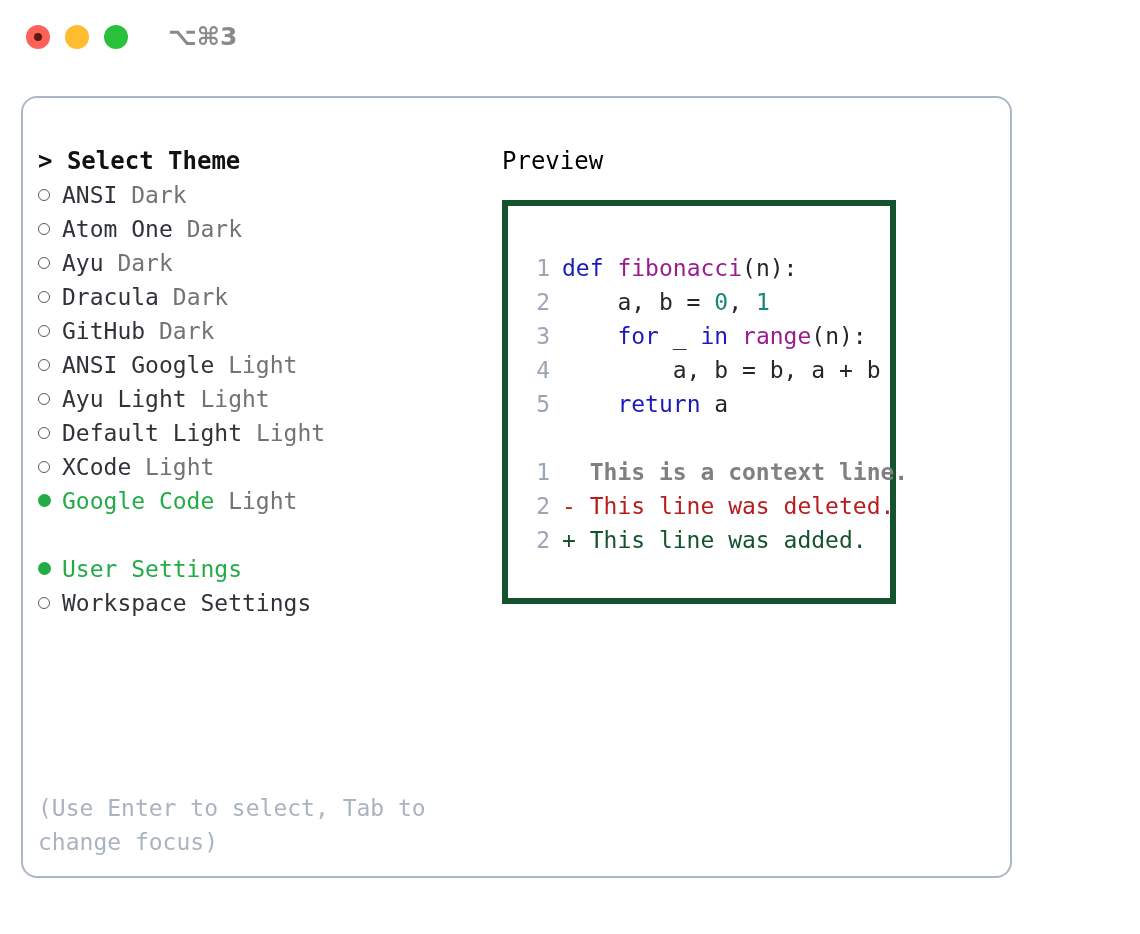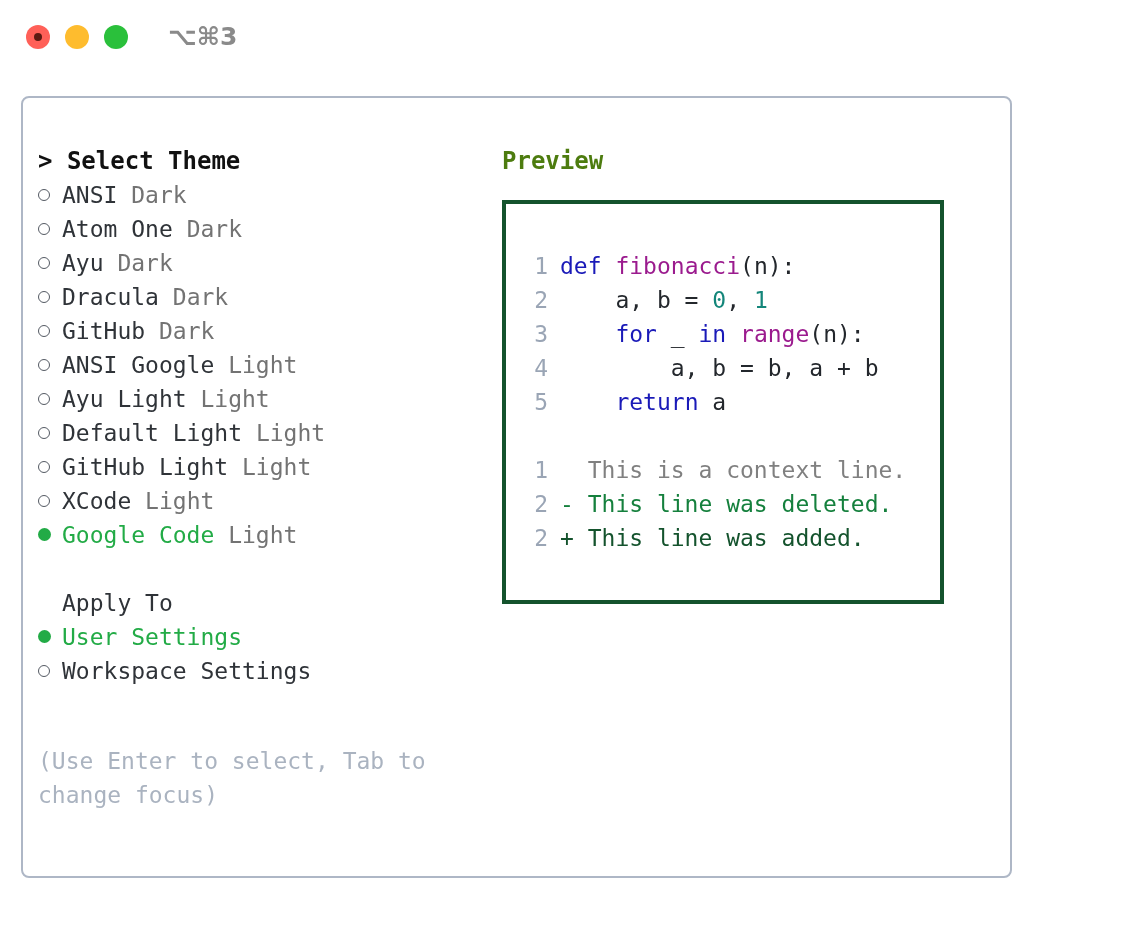--- a/index.html
+++ b/index.html
@@ -69,21 +69,21 @@
   }
 
   
   .panel {
     position: absolute;
     left: 21px;
     top: 96px;
     width: 991px;
     height: 782px;
     border: 2px solid #aeb7c6;
-    border-radius: 8px;
+    border-radius: 16px;
     box-sizing: border-box;
     background: #ffffff;
   }
 
   .columns {
     position: absolute;
     left: 0; top: 0;
     width: 100%; height: 100%;
   }
 
@@ -143,45 +143,45 @@
     font-size: 23px;
     line-height: 34px;
     color: #2f3338;
     white-space: pre;
     padding-left: 24px;
   }
 
   .hint {
     position: absolute;
     left: 15px;
-    top: 646px;
+    top: 693px;
     width: 420px;
     font-size: 23px;
     line-height: 34px;
     color: #aab3c0;
   }
 
   
   .right-col {
     position: absolute;
     left: 479px;
     top: 46px;
     width: 500px;
   }
   .preview-title {
     font-size: 24px;
-    font-weight: bold;
-    color: #4d7c0f;
+    font-weight: normal;
+    color: #000000;
     line-height: 34px;
   }
   .code-box {
     margin-top: 22px;
-    width: 442px;
+    width: 394px;
     height: 404px;
-    border: 4px solid #14532d;
+    border: 6px solid #14532d;
     box-sizing: border-box;
     background: #ffffff;
     position: relative;
   }
   .code-inner {
     position: absolute;
     left: 16px;
     top: 45px;
     right: 8px;
   }
@@ -194,22 +194,22 @@
     display: inline-block;
     width: 26px;
     text-align: right;
     color: #9aa5b5;
   }
   .gap { display: inline-block; width: 12px; }
   .kw  { color: #1a1ab8; }
   .fn  { color: #9b1b8e; }
   .num { color: #14867a; }
   .pl  { color: #23272c; }
-  .ctx { color: #808080; }
-  .del { color: #15803d; }
+  .ctx { color: #808080; font-weight: bold; }
+  .del { color: #b91c1c; }
   .add { color: #14532d; }
   .blank-line { height: 34px; }
 </style>
 </head>
 <body>
 
 <div class="window">
 
   <div class="titlebar">
     <div class="lights">
@@ -227,26 +227,24 @@
         <div class="header-row">&gt; Select Theme</div>
         <div id="theme-list">
             <div class="opt-row"><span class="bullet hollow"></span><span class="name">ANSI </span><span class="variant">Dark</span></div>
             <div class="opt-row"><span class="bullet hollow"></span><span class="name">Atom One </span><span class="variant">Dark</span></div>
             <div class="opt-row"><span class="bullet hollow"></span><span class="name">Ayu </span><span class="variant">Dark</span></div>
             <div class="opt-row"><span class="bullet hollow"></span><span class="name">Dracula </span><span class="variant">Dark</span></div>
             <div class="opt-row"><span class="bullet hollow"></span><span class="name">GitHub </span><span class="variant">Dark</span></div>
             <div class="opt-row"><span class="bullet hollow"></span><span class="name">ANSI Google </span><span class="variant">Light</span></div>
             <div class="opt-row"><span class="bullet hollow"></span><span class="name">Ayu Light </span><span class="variant">Light</span></div>
             <div class="opt-row"><span class="bullet hollow"></span><span class="name">Default Light </span><span class="variant">Light</span></div>
-            <div class="opt-row"><span class="bullet hollow"></span><span class="name">GitHub Light </span><span class="variant">Light</span></div>
             <div class="opt-row"><span class="bullet hollow"></span><span class="name">XCode </span><span class="variant">Light</span></div>
             <div class="opt-row"><span class="bullet filled"></span><span class="name sel">Google Code </span><span class="variant">Light</span></div>
           </div>
         <div class="spacer-row"></div>
-        <div class="apply-header">Apply To</div>
         <div id="apply-list">
             <div class="opt-row"><span class="bullet filled"></span><span class="name sel">User Settings</span></div>
             <div class="opt-row"><span class="bullet hollow"></span><span class="name">Workspace Settings</span></div>
           </div>
       </div>
 
       <div class="hint">(Use Enter to select, Tab to change focus)</div>
 
       <div class="right-col">
         <div class="preview-title">Preview</div>

